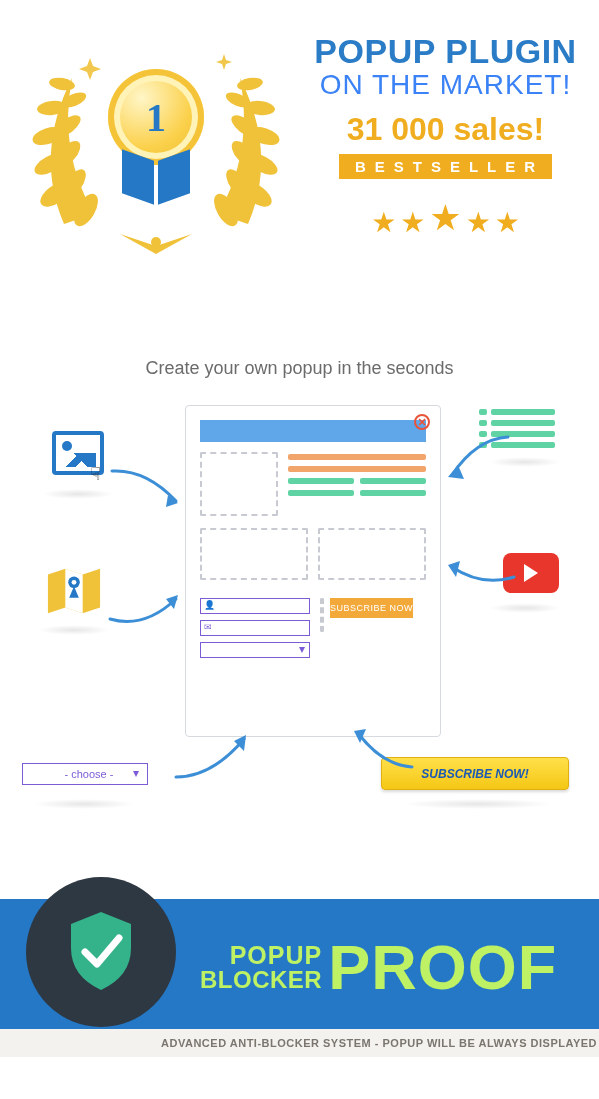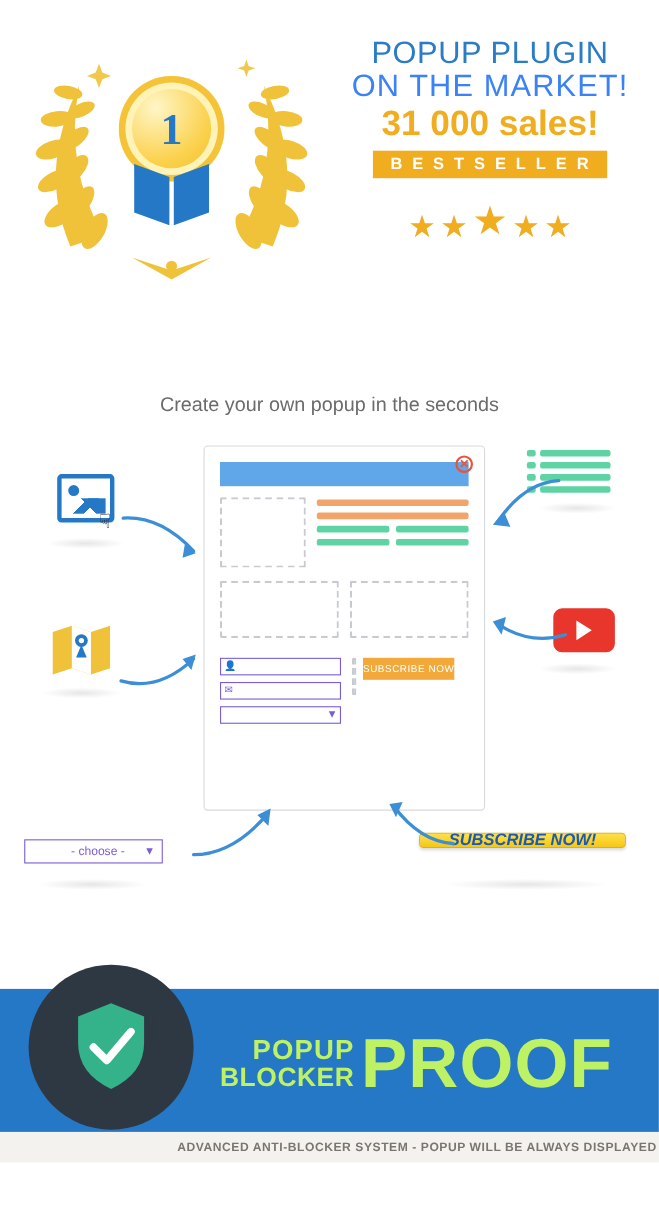--- a/index.html
+++ b/index.html
@@ -9,23 +9,23 @@
 .laurel svg{position:absolute;inset:0}
 .medal{position:relative;width:120px;height:150px;display:flex;flex-direction:column;align-items:center}
 .medal-top{width:96px;height:96px;border-radius:50%;background:radial-gradient(circle at 35% 30%,#fff6c7,#fbd04a 55%,#e8b92b);display:flex;align-items:center;justify-content:center;box-shadow:inset 0 0 0 6px #f5c338,inset 0 0 0 12px #fff3b8}
 .medal-num{font-size:40px;font-weight:800;color:#2478c6;font-family:Georgia,serif}
 .ribbon{position:absolute;top:86px;left:50%;transform:translateX(-50%);width:80px;height:50px}
 .ribbon:before,.ribbon:after{content:"";position:absolute;top:0;width:32px;height:44px;background:#2478c6}
 .ribbon:before{left:6px;transform:skewY(20deg)}
 .ribbon:after{right:6px;transform:skewY(-20deg)}
 .hero-right{flex:1;text-align:center;padding-top:8px}
 .line1{color:#2b7cc7;font-size:26px;letter-spacing:1px;font-weight:300}
-.line2{color:#2b7cc7;font-size:28px;font-weight:400;letter-spacing:0.5px}
+.line2{color:#2b7cc7;font-size:34px;font-weight:700;letter-spacing:0.5px}
 .line3{color:#3b82f6;font-size:28px;letter-spacing:1px;font-weight:400;margin-top:-2px}
-.line4{color:#f0ad1f;font-size:32px;font-weight:800;margin-top:0}
+.line4{color:#f0ad1f;font-size:32px;font-weight:800;margin-top:10px}
 .bestseller{display:inline-block;background:#f0ad1f;color:#fff;font-size:15px;font-weight:700;letter-spacing:9px;padding:4px 8px 4px 16px;margin-top:6px}
 .stars{margin-top:18px;display:flex;justify-content:center;gap:4px;align-items:end}
 .star{color:#f0ad1f;font-size:28px}
 .star.big{font-size:36px}
 .section2{text-align:center;padding:50px 10px 20px}
 .s2-title{color:#2b7cc7;font-size:27px;font-weight:300}
 .s2-sub{color:#6b6b6b;font-size:18px;font-weight:300;margin-top:8px}
 .builder{position:relative;height:440px;margin-top:20px}
 .canvas{position:absolute;left:175px;top:6px;width:256px;height:332px;border:1px solid #d6d9dd;border-radius:4px;background:#fff;padding:14px}
 .close-x{position:absolute;right:10px;top:8px;width:16px;height:16px;border:2px solid #e8533a;border-radius:50%;color:#e8533a;font-size:11px;line-height:12px;text-align:center;font-weight:700}
@@ -55,21 +55,21 @@
 .w-map{left:36px;top:168px}
 .w-map-s{left:28px;top:226px}
 .w-list{right:34px;top:8px;width:64px}
 .w-list-s{right:28px;top:58px}
 .w-yt{right:30px;top:150px}
 .w-yt-s{right:28px;top:204px}
 .w-sel{left:12px;top:364px;width:126px;height:22px;border:1.5px solid #7b5cd6;background:#fff}
 .w-sel span{color:#7b5cd6;font-size:11px;padding-left:8px;line-height:20px}
 .w-sel:after{content:"▾";position:absolute;right:8px;top:2px;color:#7b5cd6;font-size:12px}
 .w-sel-s{left:24px;top:400px;width:100px}
-.w-sub{right:20px;top:358px;width:188px;height:14px;background:linear-gradient(#ffe04a,#f5c715);border:1px solid #e0af12;border-radius:4px;color:#1a5ab5;font-weight:700;font-style:italic;font-size:15px;text-align:center;line-height:28px;box-shadow:0 2px 3px rgba(0,0,0,.15)}
+.w-sub{right:20px;top:358px;width:188px;height:33px;background:linear-gradient(#ffe04a,#f5c715);border:1px solid #e0af12;border-radius:4px;color:#1a5ab5;font-weight:700;font-style:italic;font-size:12px;text-align:center;line-height:28px;box-shadow:0 2px 3px rgba(0,0,0,.15)}
 .w-sub-s{right:36px;top:400px;width:150px}
 .arrow{position:absolute;stroke:#3c8fd6;stroke-width:3;fill:none;stroke-linecap:round}
 .imgicon{width:52px;height:44px;border:4px solid #2478c6;border-radius:4px;position:relative;background:#fff}
 .imgicon:before{content:"";position:absolute;left:6px;top:6px;width:10px;height:10px;border-radius:50%;background:#2478c6}
 .imgicon:after{content:"";position:absolute;left:4px;bottom:4px;right:4px;height:14px;background:linear-gradient(135deg,transparent 40%,#2478c6 40%,#2478c6 60%,transparent 60%),linear-gradient(45deg,transparent 55%,#2478c6 55%)}
 .cursor{position:absolute;left:80px;top:64px;font-size:18px;color:#222}
 .mapicon{width:58px;height:50px}
 .listicon{width:64px}
 .listicon .ll{height:6px;background:#5fd3a3;border-radius:2px;margin-bottom:5px;position:relative}
 .listicon .ll:before{content:"";position:absolute;left:-12px;top:0;width:8px;height:6px;background:#5fd3a3;border-radius:2px}

